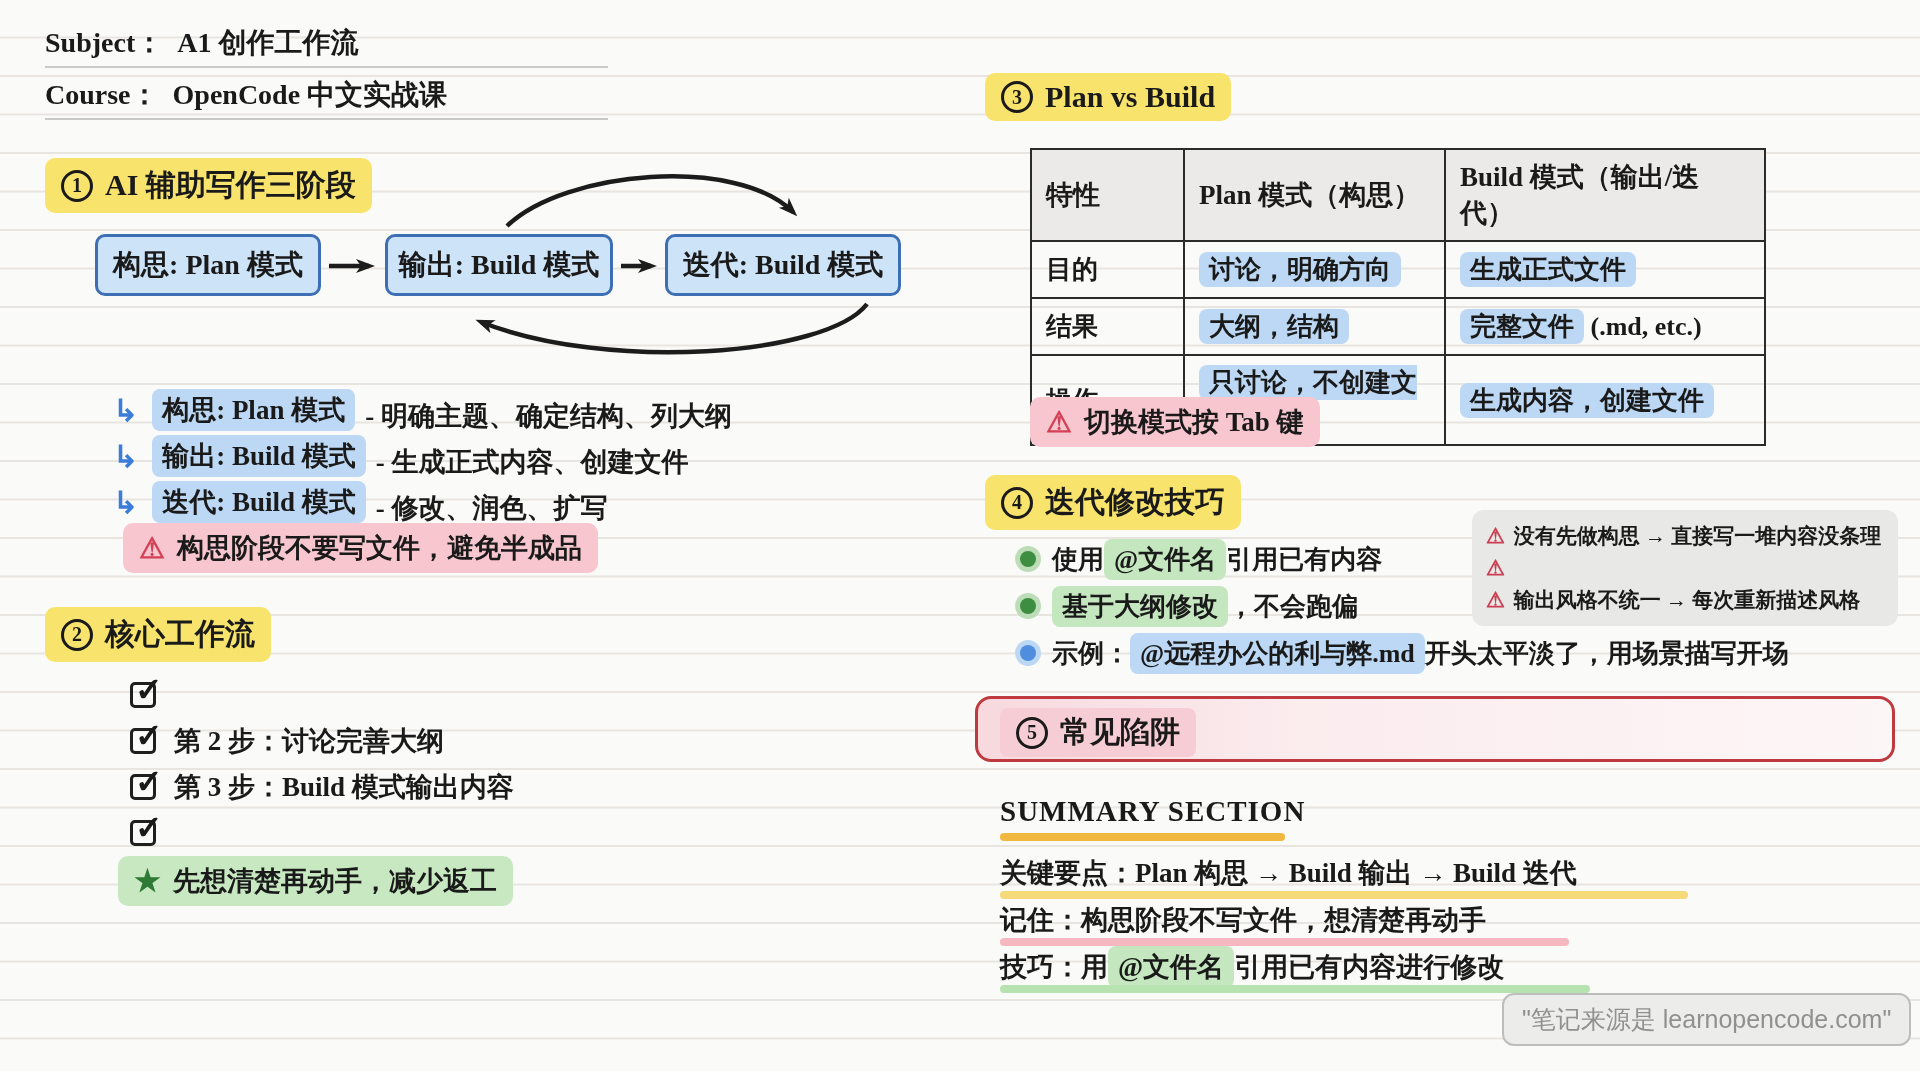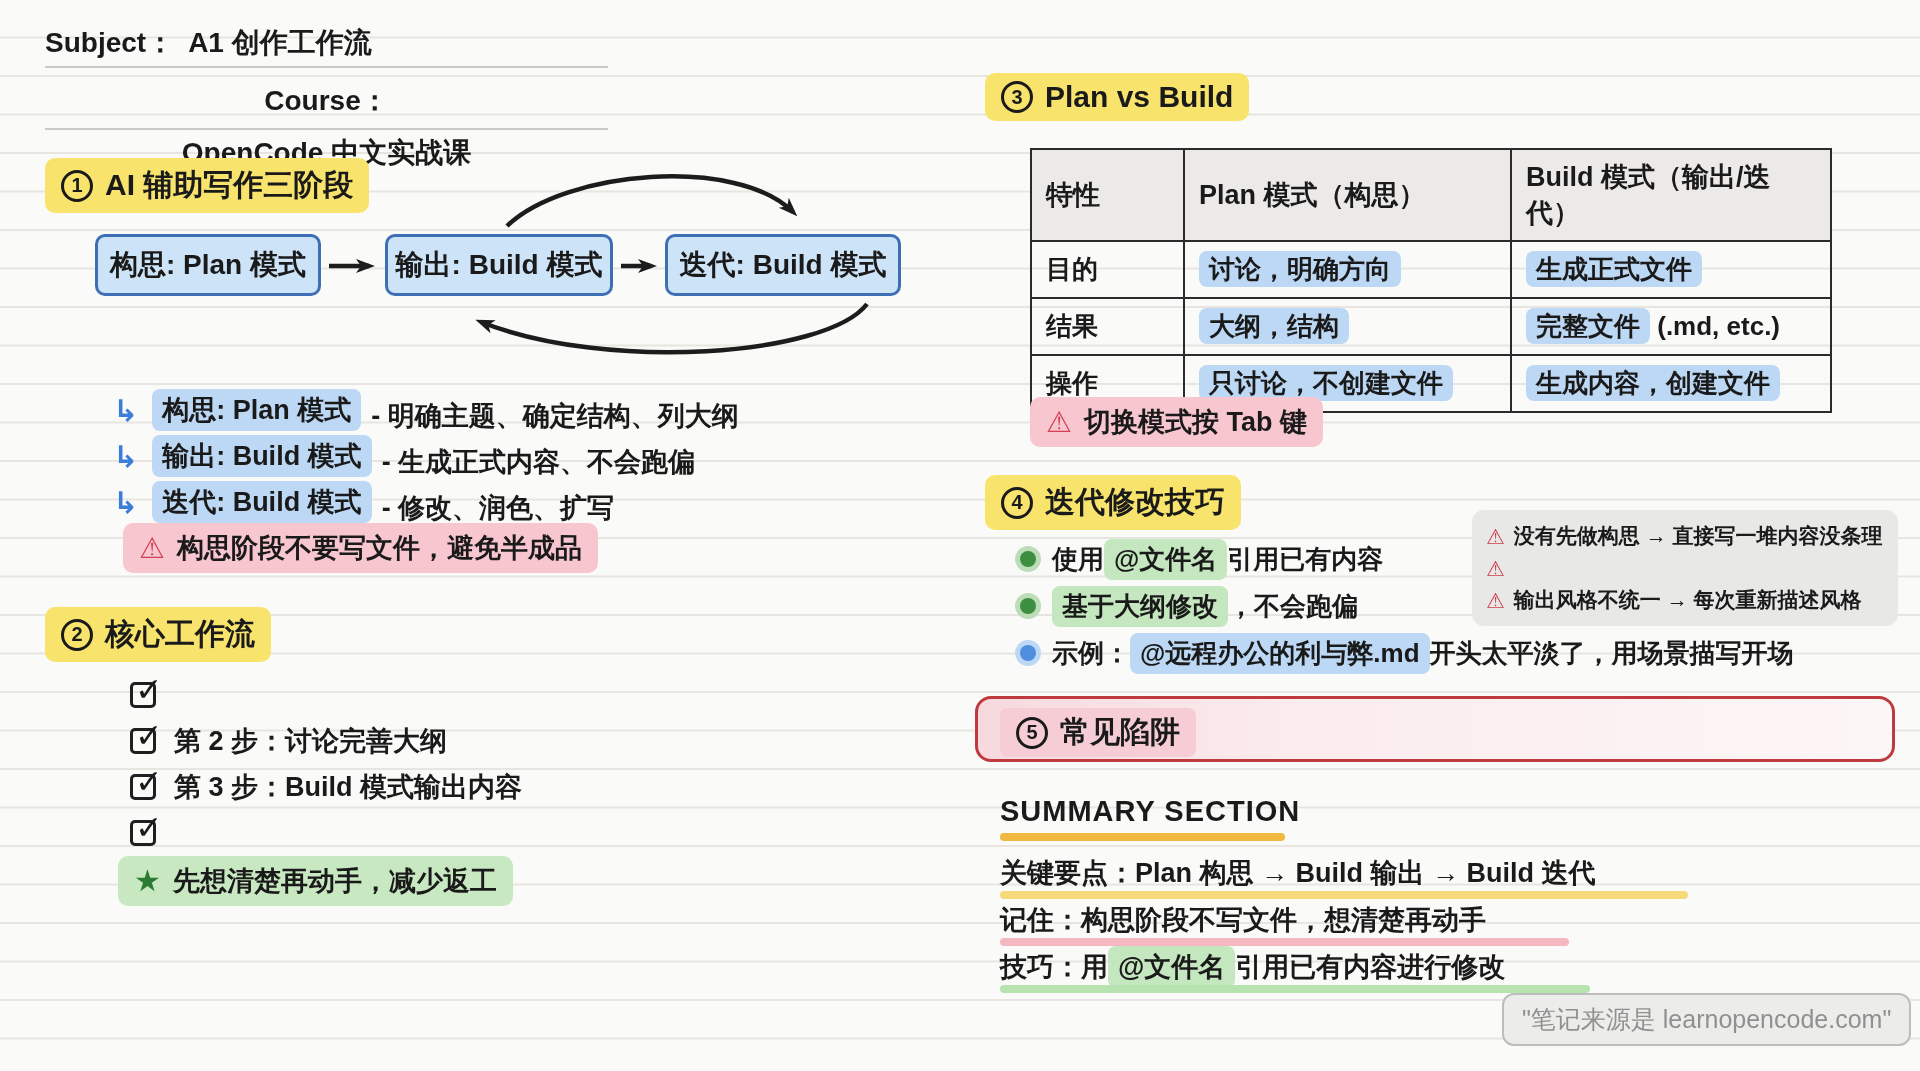--- a/index.html
+++ b/index.html
@@ -7,21 +7,21 @@
   body {
     font-family:"Liberation Sans","DejaVu Sans",sans-serif;
     color:#1a1a1a; background:#fafaf8;
   }
   .page {
     position:relative; width:1920px; height:1071px;
     background-image:linear-gradient(to bottom, transparent 0 36.5px, #e8e5e1 36.5px 38.5px);
     background-size:100% 38.5px;
     font-weight:700;
   }
-  .col { position:absolute; }
+  .col { position:absolute;font-family:Liberation Serif, serif; }
   .col-left  { left:45px;  top:20px;  width:905px;  height:1030px; }
   .col-right { left:985px; top:55px;  width:915px;  height:1000px; }
 
   
   .hdr-row { position:absolute; left:0; width:563px; height:48px; display:flex; align-items:center; gap:14px;
              border-bottom:2px solid #c9c9c5; font-size:28px; }
   
   .pill { position:absolute; display:inline-flex; align-items:center; gap:12px; border-radius:10px; }
   .pill-yellow { background:#f8e46c; padding:7px 16px; font-size:30px; }
   .pill-pink   { background:#f7c6cf; padding:7px 16px; font-size:27px; }
@@ -49,21 +49,21 @@
   .chk { position:absolute; left:85px; height:40px; display:flex; align-items:center; font-size:27px; }
   .checkbox { position:relative; width:26px; height:26px; border:3px solid #1f1f1f; border-radius:5px;
               margin-right:18px; flex:0 0 auto; }
   .checkbox .tick { position:absolute; left:2px; top:-15px; font-size:33px; }
 
   
   .cmp-table { position:absolute; left:45px; top:93px; border-collapse:collapse; font-size:26px; }
   .cmp-table th, .cmp-table td { border:2px solid #2b2b2b; padding:9px 14px; text-align:left; height:57px; }
   .cmp-table th { background:#eceae8; font-size:27px; }
   .cmp-table .c1 { width:153px; }
-  .cmp-table .c2 { width:327px; }
+  .cmp-table .c2 { width:261px; }
   .cmp-table .c3 { width:320px; }
 
   
   .b4 { position:absolute; left:35px; height:44px; display:flex; align-items:center; font-size:26px; white-space:nowrap; }
   .dot { width:16px; height:16px; border-radius:50%; margin-right:16px; flex:0 0 auto; }
   .dot-green { background:#3e8e41; box-shadow:0 0 0 5px #bddcb8; }
   .dot-blue  { background:#4f8ede; box-shadow:0 0 0 5px #bcd8f4; }
 
   
   .gray-card { position:absolute; left:487px; top:455px; width:426px; background:#e8e8e6;
@@ -90,21 +90,21 @@
 <body>
 
 <div class="page">
 
   <div class="col col-left">
 
     <div class="hdr-row" style="top:0;">
       <span>Subject：</span>
       <span>A1 创作工作流</span>
     </div>
-    <div class="hdr-row" style="top:62px;flex-direction:column;">
+    <div class="hdr-row" style="top:52px;">
       <span>Course：</span>
       <span>OpenCode 中文实战课</span>
     </div>
 
     <div class="pill pill-yellow" style="left:0; top:138px;">
       <span class="circle-num">1</span>
       <span>AI 辅助写作三阶段</span>
     </div>
 
     <div class="flow">
@@ -131,21 +131,21 @@
     </div>
 
     <div class="sub" style="top:368px;">
       <span class="branch-ico">↳</span>
       <span class="hl-blue">构思: Plan 模式</span>
       <span class="desc">- 明确主题、确定结构、列大纲</span>
     </div>
     <div class="sub" style="top:414px;">
       <span class="branch-ico">↳</span>
       <span class="hl-blue">输出: Build 模式</span>
-      <span class="desc">- 生成正式内容、不会跑偏</span>
+      <span class="desc">- 生成正式内容、创建文件</span>
     </div>
     <div class="sub" style="top:460px;">
       <span class="branch-ico">↳</span>
       <span class="hl-blue">迭代: Build 模式</span>
       <span class="desc">- 修改、润色、扩写</span>
     </div>
 
     <div class="pill pill-pink" style="left:78px; top:503px;">
       <span class="warn-ico">⚠</span>
       <span>构思阶段不要写文件，避免半成品</span>

